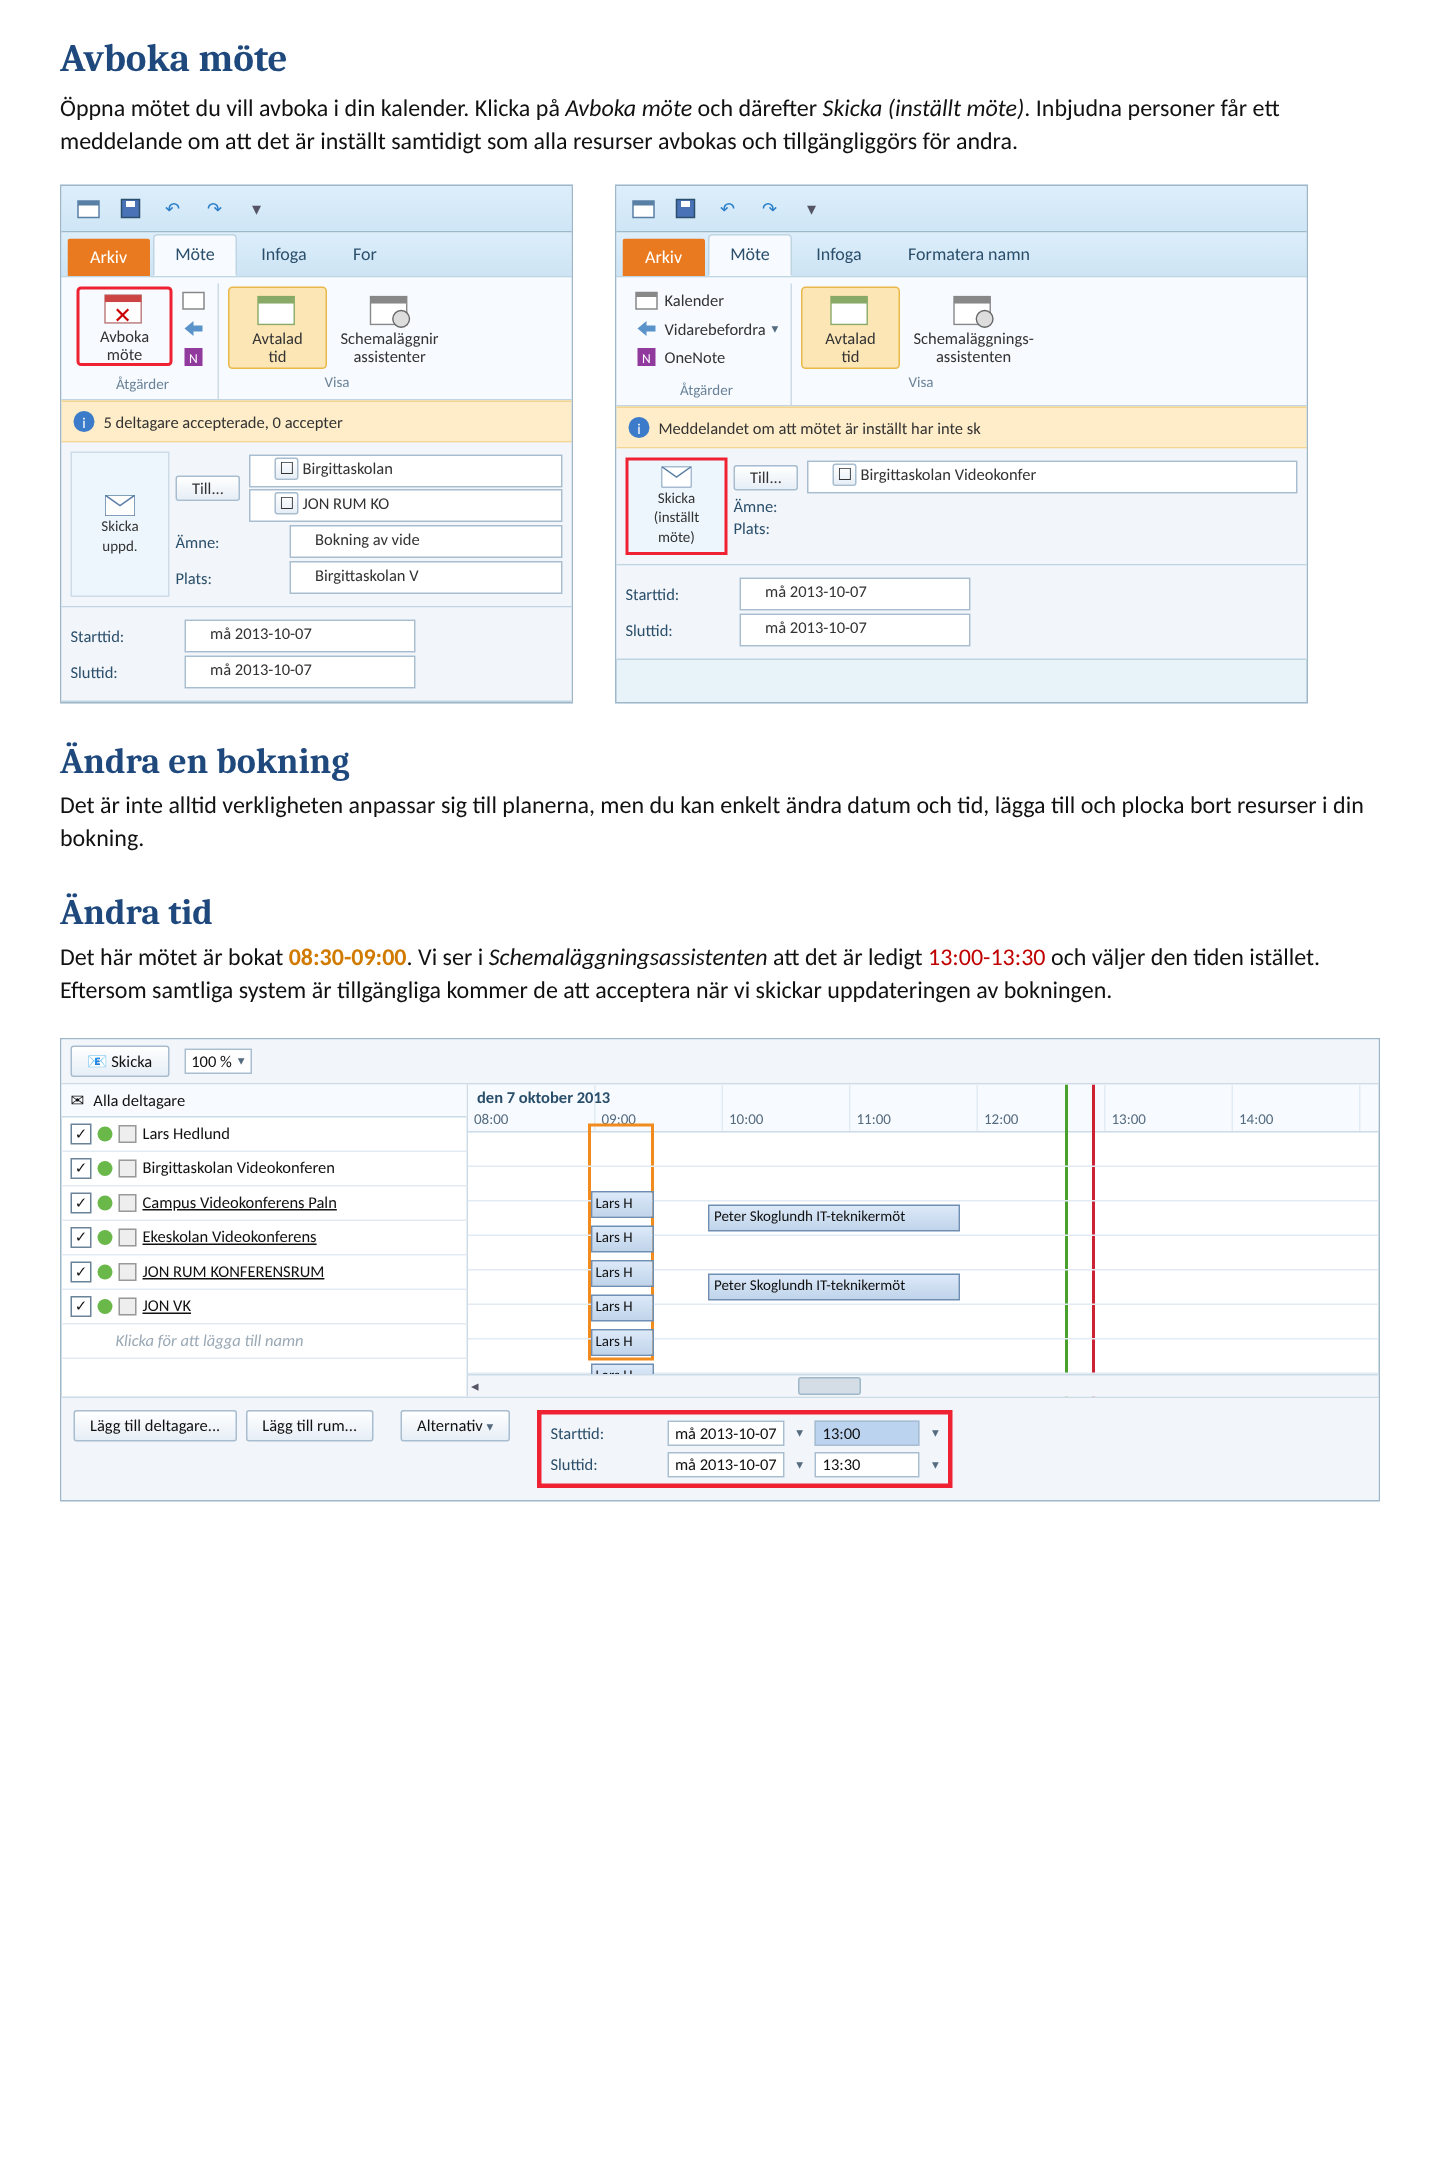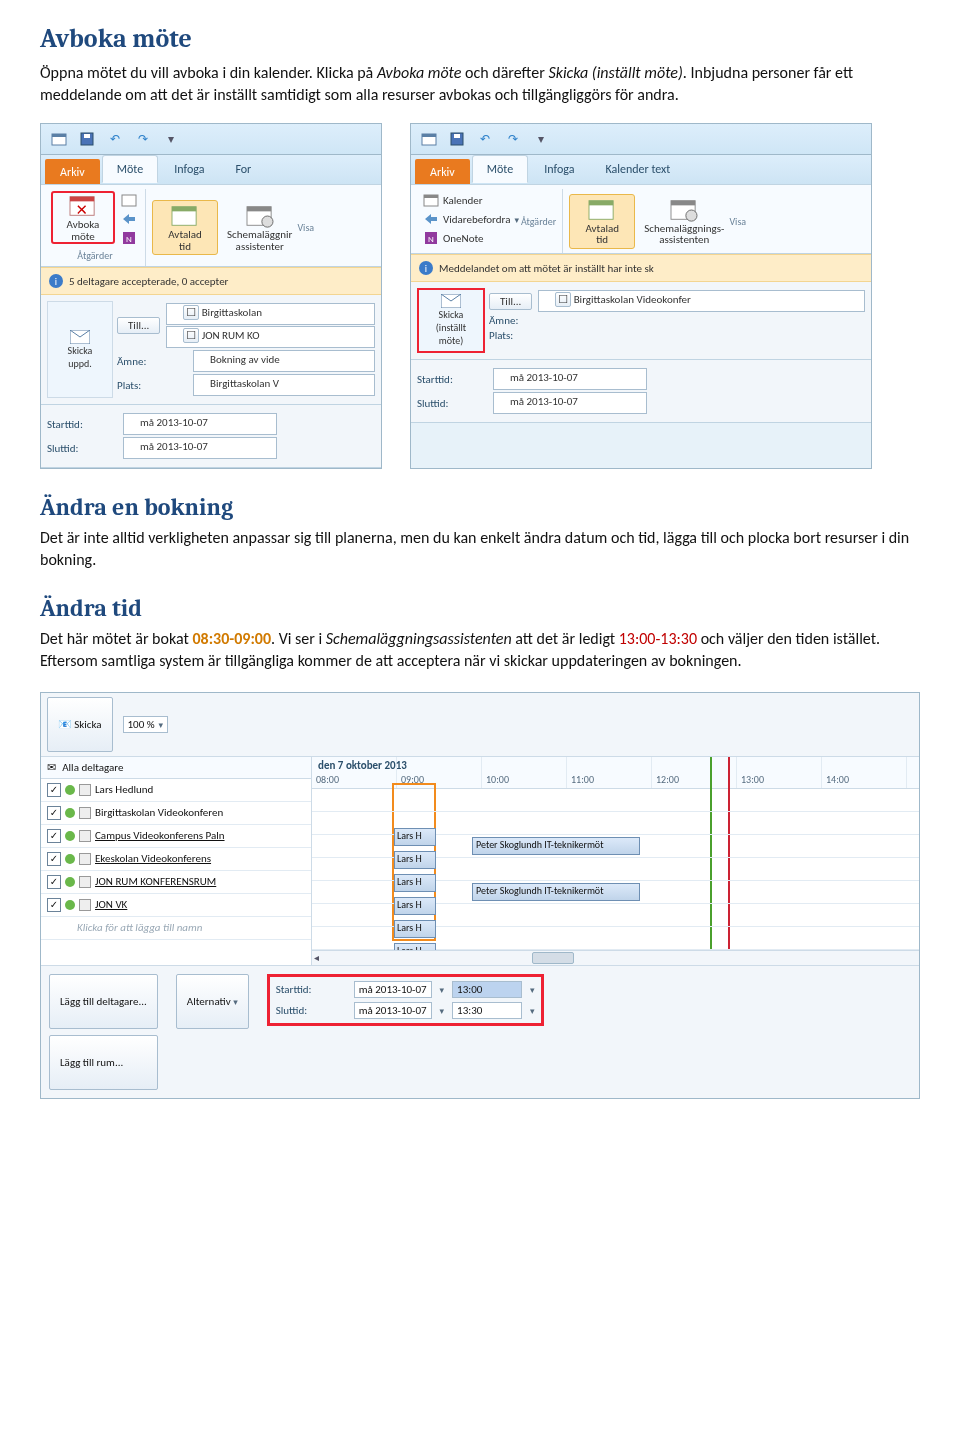--- a/index.html
+++ b/index.html
@@ -5,26 +5,26 @@
   body{margin:0;padding:0;font-family:Calibri,Arial,sans-serif;background:#fff;color:#111;width:960px}
   .doc{padding:24px 40px 24px 40px}
   h1{font-family:Cambria,Georgia,serif;color:#1f497d;font-size:26px;font-weight:bold;margin:0 0 8px 0}
   h2{font-family:Cambria,Georgia,serif;color:#1f497d;font-size:24px;font-weight:bold;margin:24px 0 6px 0}
   p{font-size:16px;line-height:1.35;margin:6px 0}
   i{font-style:italic}
   .row{display:flex;gap:28px;margin-top:18px}
   .ol-window{background:#e7f2f9;border:1px solid #9fb8c9;font-size:12px;color:#333}
   .qat{display:flex;align-items:center;gap:4px;padding:4px 6px;background:linear-gradient(#ddeefb,#cfe6f6);border-bottom:1px solid #9fb8c9}
   .qat .ico{width:22px;height:20px;display:flex;align-items:center;justify-content:center;border:1px solid transparent;border-radius:2px}
-  .tabs{display:flex;align-items:flex-start;background:linear-gradient(#ddeefb,#cde4f4);border-bottom:1px solid #c0d4e2}
+  .tabs{display:flex;align-items:center;background:linear-gradient(#ddeefb,#cde4f4);border-bottom:1px solid #c0d4e2}
   .tab{padding:6px 14px 6px 14px;border:1px solid transparent;border-bottom:none;margin-right:1px;color:#2b4f6b;cursor:pointer}
   .tab.file{background:#e97a1f;color:#fff;border-radius:2px 2px 0 0;margin:4px 2px 0 4px;padding:5px 14px}
   .tab.active{background:#f7fbff;border:1px solid #c0d4e2;border-bottom-color:#f7fbff;color:#2b4f6b;border-radius:3px 3px 0 0}
   .ribbon{display:flex;background:#f7fbff;border-bottom:1px solid #c0d4e2;padding:4px 4px 0 4px}
-  .rgroup{border-right:1px solid #cddbe7;padding:2px 6px 2px 6px;display:flex;flex-direction:row;align-items:center}
+  .rgroup{border-right:1px solid #cddbe7;padding:2px 6px 2px 6px;display:flex;flex-direction:column;align-items:center}
   .rgroup:last-child{border-right:none}
   .gtitle{font-size:10px;color:#6b8399;text-align:center;padding:2px 0 2px 0}
   .bigbtn{display:flex;flex-direction:column;align-items:center;justify-content:center;padding:2px 4px;border:1px solid transparent;border-radius:3px;min-width:56px;text-align:center;font-size:11px;line-height:1.05}
   .bigbtn.hl{border:2px solid #e23;padding:0 2px}
   .infobar{background:#feedc8;border-top:1px solid #f3d591;border-bottom:1px solid #f3d591;padding:6px 8px;font-size:11px;display:flex;align-items:center;gap:6px}
   .form{background:#f2f6fa;padding:6px 6px;border-bottom:1px solid #c0d4e2}
   .form-row{display:flex;align-items:center;gap:6px;margin:2px 0}
   .form-label{min-width:70px;color:#2b4f6b;font-size:11px}
   .form-input{background:#fff;border:1px solid #a8bdcf;padding:2px 16px;font-size:11px;height:16px;flex:1;overflow:hidden;white-space:nowrap}
   .sendbox{display:flex;flex-direction:column;align-items:center;justify-content:center;border:1px solid #cddbe7;background:#eef6fd;padding:4px;font-size:10px;text-align:center;width:56px;margin-right:4px}
@@ -53,22 +53,22 @@
   .time-slot{width:80px;border-right:1px solid #e2ebf3;font-size:10px;color:#556b7f;padding-top:16px;padding-bottom:2px;text-align:left;padding-left:4px}
   .time-row{height:22px;border-bottom:1px solid #e2ebf3;position:relative}
   .busy{position:absolute;top:2px;height:16px;background:linear-gradient(#dce9f9,#c0d4ea);border:1px solid #6e8fb3;font-size:10px;padding:0 3px;overflow:hidden;white-space:nowrap}
   .lars-col{position:absolute;left:80px;width:40px;top:0;bottom:0;border:2px solid #f28b1d;pointer-events:none}
   .lars-block{background:linear-gradient(#dce9f9,#c0d4ea);border:1px solid #6e8fb3;font-size:10px;padding:0 2px;position:absolute;left:82px;width:36px;height:16px;top:16px;overflow:hidden}
   .green-line{position:absolute;left:398px;top:0;bottom:0;border-left:2px solid #4aa02c}
   .red-line{position:absolute;left:416px;top:0;bottom:0;border-left:2px solid #c23}
   .track{background:#f2f6fa;border-top:1px solid #cddbe7;height:14px;position:relative}
   .thumb{position:absolute;left:220px;width:40px;height:10px;top:1px;background:#d4dde6;border:1px solid #9fb8c9;border-radius:2px}
   .sched-bottom{display:flex;gap:18px;align-items:flex-start;padding:8px 8px;font-size:12px;background:#f2f6fa;border-top:1px solid #cddbe7}
-  .btncol{display:flex;flex-direction:column;gap:6px}
-  .obtn{border:1px solid #a8bdcf;background:linear-gradient(#fff,#e6eef6);padding:20px 10px;font-size:11px;border-radius:2px}
+  .btncol{display:flex;flex-direction:row;gap:6px}
+  .obtn{border:1px solid #a8bdcf;background:linear-gradient(#fff,#e6eef6);padding:3px 10px;font-size:11px;border-radius:2px}
   .time-pair{display:flex;align-items:center;gap:8px}
   .time-pair .short{width:60px}
   .hlbox{border:3px solid #e23;padding:4px 6px;display:inline-block}
   .dd{border:1px solid #a8bdcf;background:#fff;padding:1px 4px;font-size:11px;display:inline-flex;align-items:center;gap:4px}
   .carets{font-size:9px;color:#556b7f}
   .env-ico{width:20px;height:14px}
 </style>
 </head>
 <body>
 
@@ -221,21 +221,21 @@
             </svg>
           </span>
     <span class="ico" style="color:#2b7fc9">↶</span>
     <span class="ico" style="color:#2b7fc9">↷</span>
     <span class="ico" style="color:#556">▾</span>
   </div>
   <div class="tabs">
     <div class="tab file">Arkiv</div>
     <div class="tab active">Möte</div>
     <div class="tab">Infoga</div>
-    <div class="tab">Kalender text</div>
+    <div class="tab">Formatera namn</div>
   </div>
   <div class="ribbon">
     <div class="rgroup">
       <div style="display:flex;flex-direction:column;gap:1px;padding-bottom:4px">
         <div class="mini">
                 <svg class="svg-ico" viewBox="0 0 16 16">
                   <rect x="1" y="3" width="14" height="11" fill="#fff" stroke="#888"></rect>
                   <rect x="1" y="3" width="14" height="3" fill="#888"></rect>
                 </svg>
                 <span>Kalender</span>

